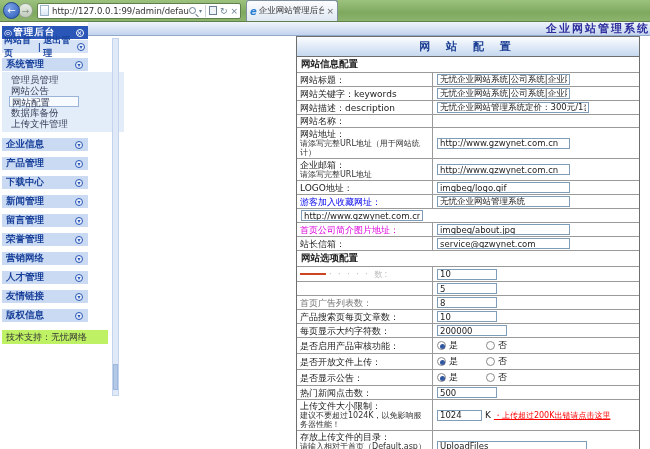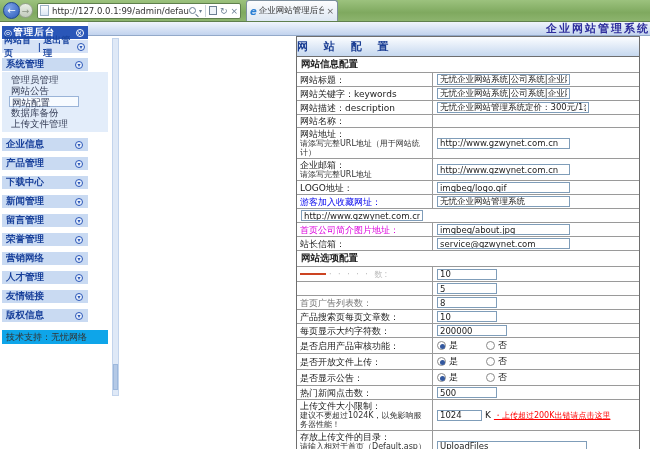--- a/index.html
+++ b/index.html
@@ -31,29 +31,29 @@
   
   .sb{position:absolute;left:2px;top:26px;width:108px}
   .sbh{width:86px;height:13px;background:#2a56b8;color:#fff;font-weight:bold;font-size:9.5px;display:flex;align-items:center;padding:0 2px;letter-spacing:1px}
   .cirW{width:8px;height:8px;border:1px solid #fff;border-radius:50%;display:inline-flex;align-items:center;justify-content:center;font-size:6px;margin:0 2px;flex:0 0 auto}
   .cirB{width:8px;height:8px;border:1px solid #2a56b8;border-radius:50%;display:inline-flex;align-items:center;justify-content:center;font-size:6px;color:#2a56b8;margin-left:auto;margin-right:1px;flex:0 0 auto;background:#e8f0fb}
   .sbh .grow{flex:1}
   .sbnav{width:86px;height:13px;margin-top:1px;background:#d6e2f6;color:#1b45a0;font-weight:bold;font-size:9px;display:flex;align-items:center;padding:0 2px;gap:2px}
   .sbnav a{color:#1b45a0;text-decoration:none}
   .sbsect{width:86px;height:13px;margin-top:6px;background:#c9daf2;color:#173f9a;font-weight:bold;font-size:9.5px;display:flex;align-items:center;padding:0 4px}
   .first{margin-top:5px}
-  .sbsub{width:106px;background:#e3edfa;padding:2px 0 3px 0;margin-top:1px}
+  .sbsub{width:122px;background:#e3edfa;padding:2px 0 3px 0;margin-top:1px}
   .sbsub .it{height:11px;line-height:11px;font-size:9.5px;color:#343c55;padding-left:9px;cursor:pointer}
   .sbsub .it.active{background:#f7fbff;border:1px solid #9ab4d8;width:70px;margin-left:7px;padding-left:2px}
-  .sbsupport{width:106px;height:14px;margin-top:8px;background:#0ea5e9;font-size:9px;color:#333;line-height:14px;padding-left:4px}
+  .sbsupport{width:106px;height:14px;margin-top:8px;background:#bef264;font-size:9px;color:#333;line-height:14px;padding-left:4px}
   .sscroll{position:absolute;left:112px;top:38px;width:7px;height:358px;background:#dfe9f7;border:1px solid #c3d4ec}
   .sthumb{position:absolute;left:0;bottom:5px;width:5px;height:26px;background:#b4c9e6;border:1px solid #9db8dc}
   
   .mt{position:absolute;left:296px;top:36px;width:344px;border:1px solid #6e6e6e;background:#fff}
-  .ttl{background:linear-gradient(180deg,#fbfdff,#c6d8ef);font-weight:bold;font-size:11px;color:#1c3f94;letter-spacing:6px;padding:2px 0}
+  .ttl{background:linear-gradient(180deg,#fbfdff,#c6d8ef);text-align:center;font-weight:bold;font-size:11px;color:#1c3f94;letter-spacing:6px;padding:2px 0}
   .sect{font-weight:bold;font-size:9.5px;padding:1px 4px;border-top:1px solid #9a9a9a}
   .r{display:flex;border-top:1px solid #9a9a9a;align-items:stretch}
   .tl{width:136px;border-right:1px solid #9a9a9a;padding:1px 3px;display:flex;flex-direction:column;justify-content:center}
   .lbl{font-weight:normal;font-size:9px;line-height:10px}
   .lbl.blue{color:#0000ee}.lbl.red{color:#e00000}.lbl.mag2{color:#dd00dd}
   .sub{font-size:8px;color:#333;line-height:9px}
   .tv{flex:1;padding:1px 4px;display:flex;align-items:center;gap:3px;min-width:0}
   .tin{border:1px solid #7f9db9;height:11px;font-size:8.5px;font-family:"DejaVu Sans",sans-serif;color:#222;padding:0 2px;background:#fff}
   .w133{width:133px}.w152{width:152px}.w122{width:122px}.w60{width:60px}.w70{width:70px}.w45{width:45px}.w150{width:150px}
   .h13{min-height:13px}.h10{min-height:10px}

